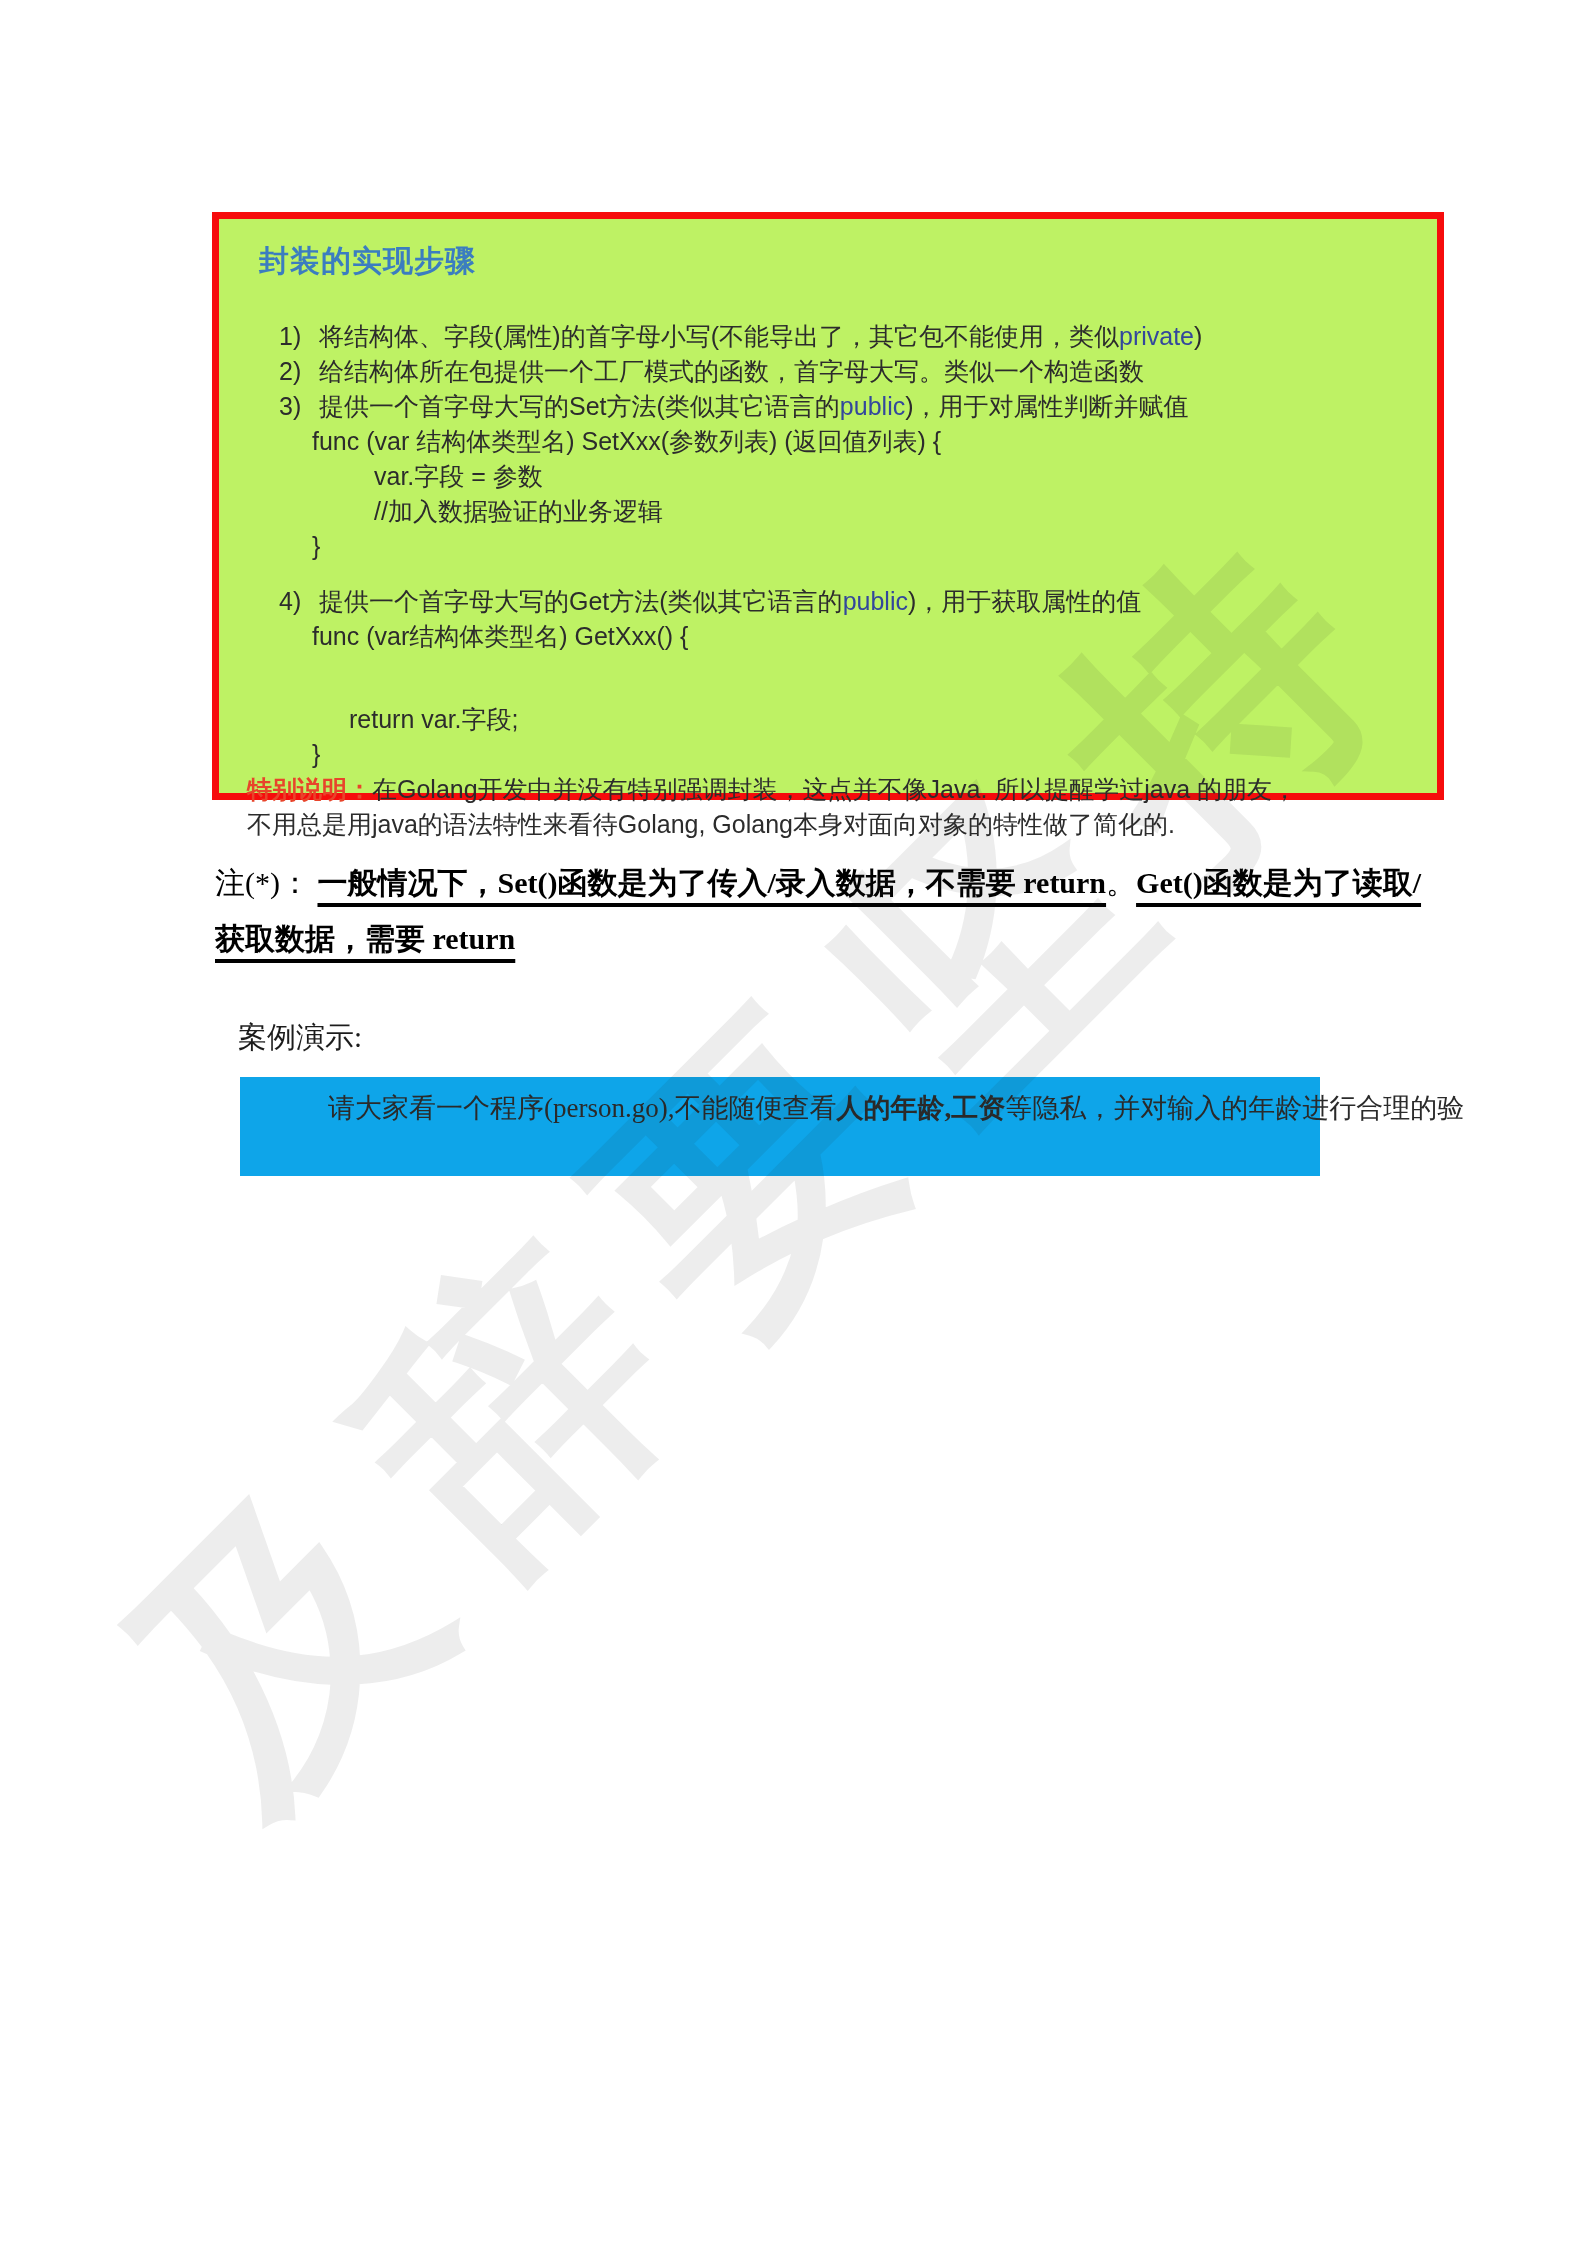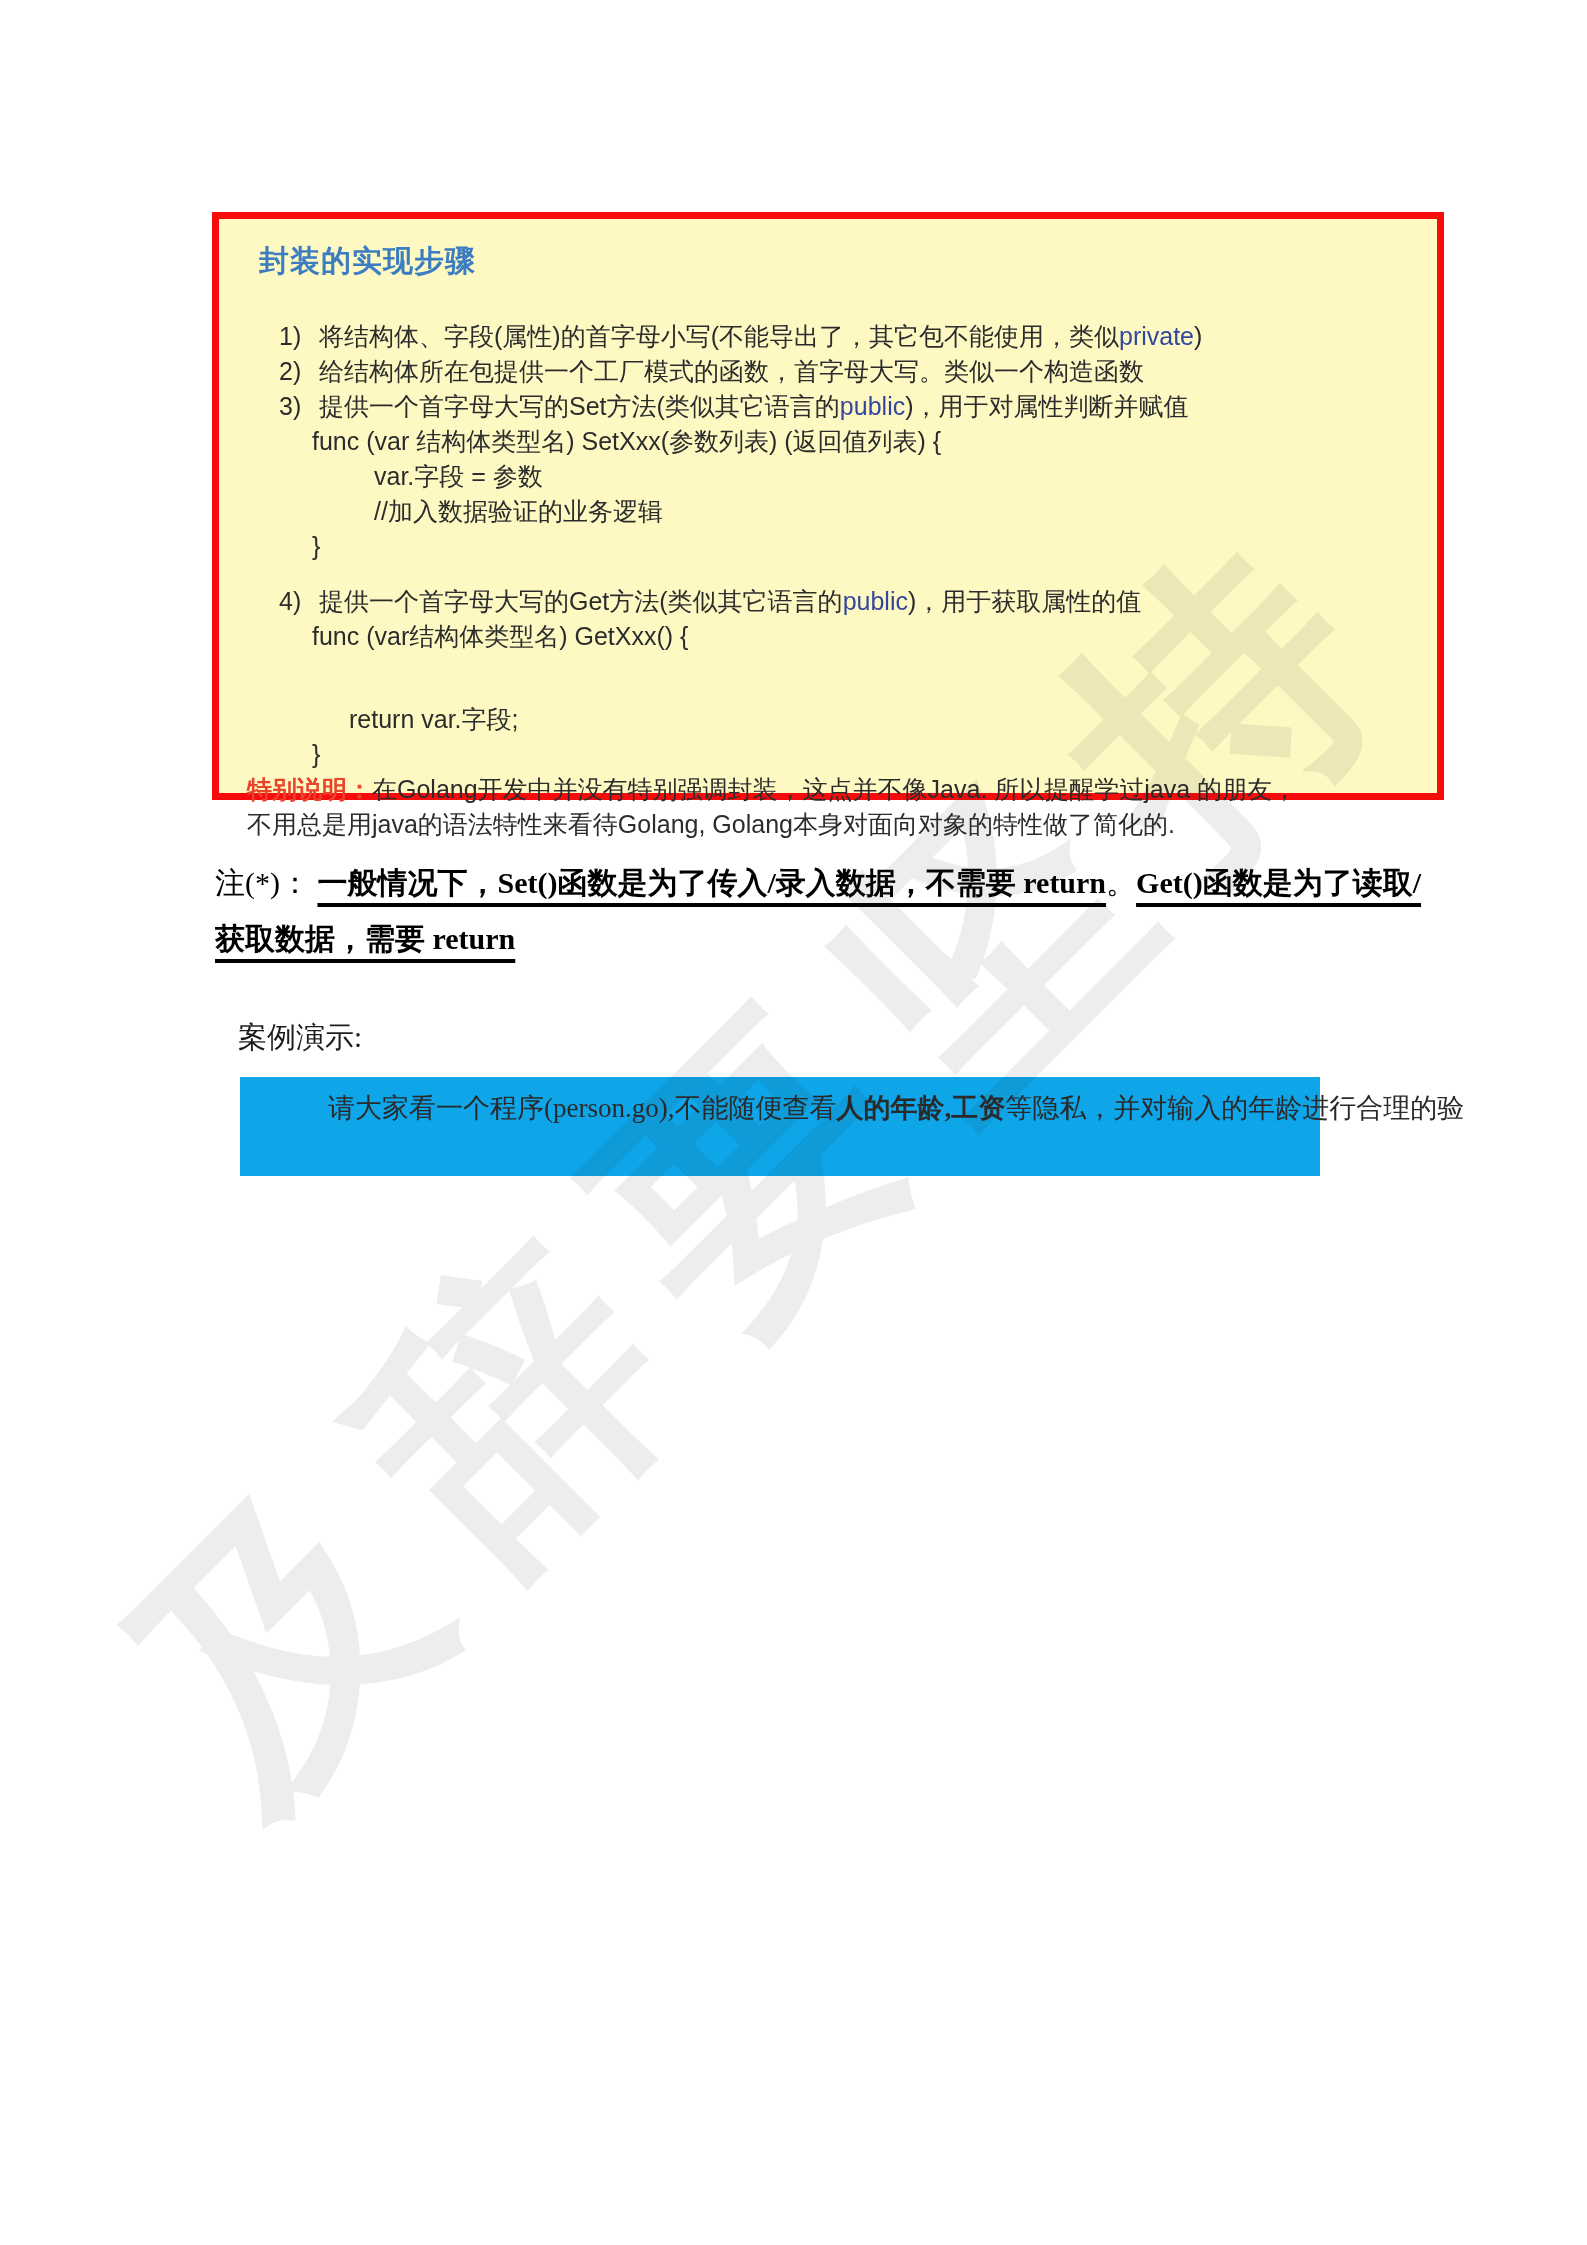--- a/index.html
+++ b/index.html
@@ -5,21 +5,21 @@
   html,body{margin:0;padding:0;}
   body{
     width:1587px;height:2245px;position:relative;overflow:hidden;
     background:#ffffff;
     font-family:"Liberation Sans",sans-serif;
   }
 
   
   .red-box{
     position:absolute;left:212px;top:212px;width:1232px;height:588px;
-    background:#fef9c3;
+    background:#bef264;
     border:7px solid #f60c0c;
     box-sizing:border-box;
   }
   .shot-title{
     position:absolute;left:40px;top:22px;
     font-size:30px;font-weight:bold;color:#3b7dc0;
     letter-spacing:1px;
   }
   .shot-body{
     position:absolute;left:0;top:100px;right:10px;

